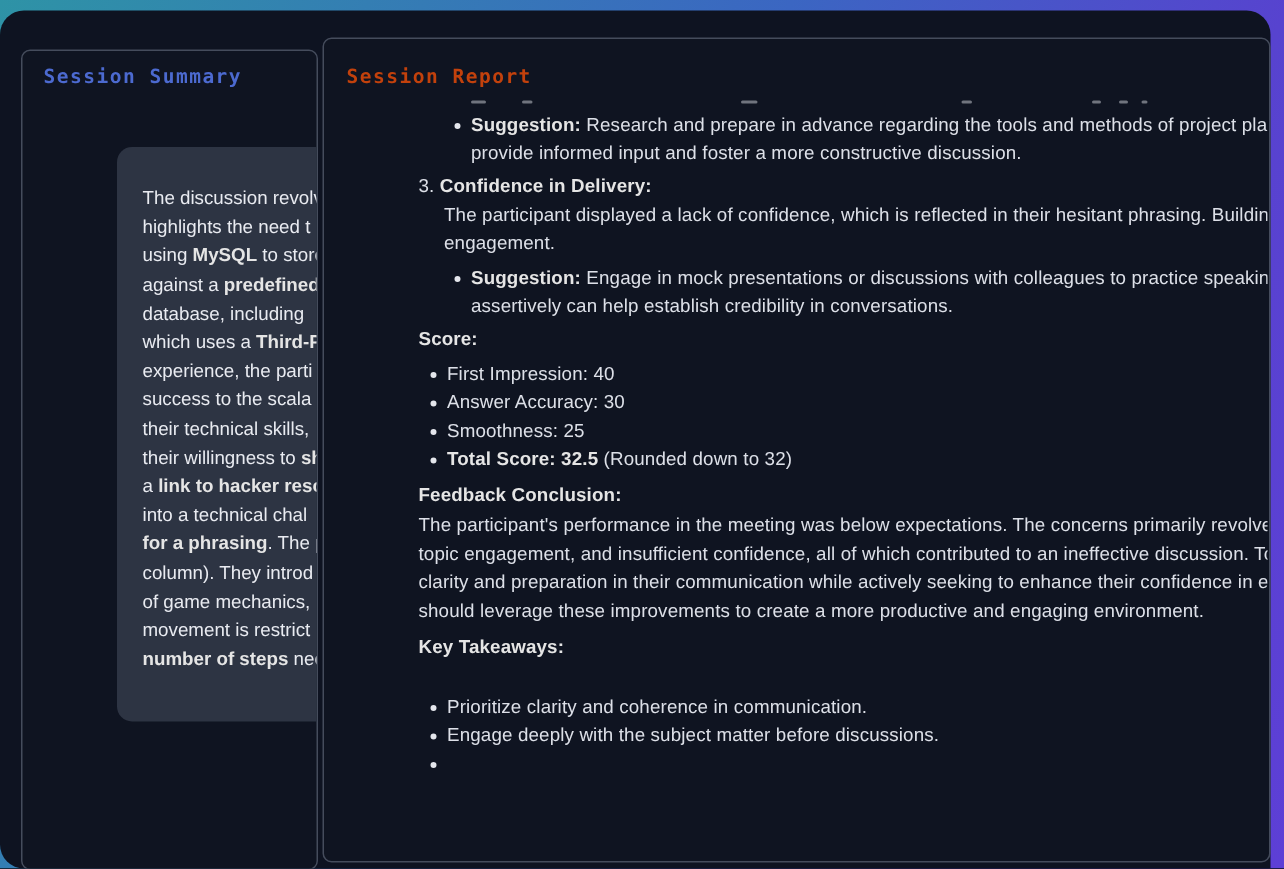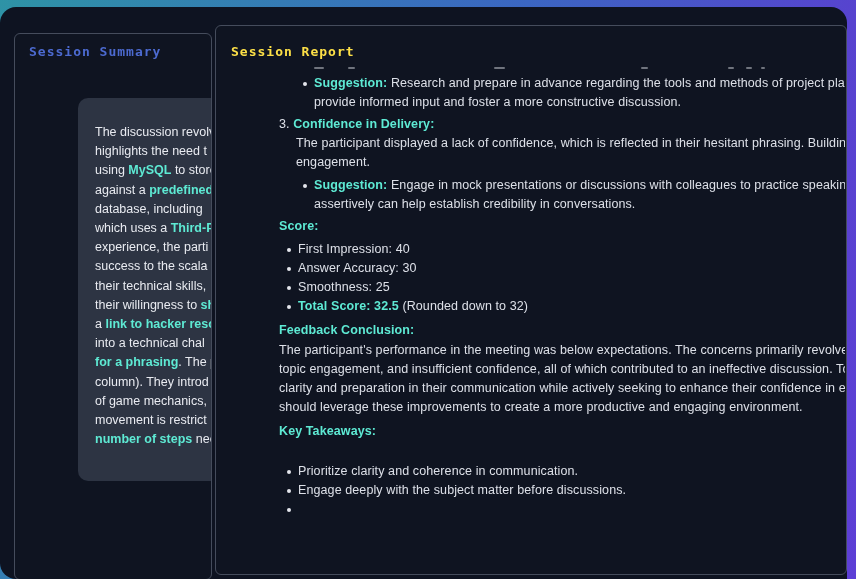--- a/index.html
+++ b/index.html
@@ -8,25 +8,25 @@
   .frame{position:absolute;inset:0;
        background:linear-gradient(113deg,#2e93a6 0%,#3b66c2 48%,#5743cf 78%,#5d3fd6 100%);}
   .app{position:absolute;top:7px;right:9px;bottom:0;left:0;background:#0e1321;
        border-radius:16px 16px 0 16px;}
   .panel{position:absolute;background:#0f1421;border:1px solid #454c5c;box-sizing:border-box;}
   .panel.summary{left:14px;top:26px;width:198px;height:547px;border-radius:6px;overflow:hidden;}
   .panel.report{left:215px;top:18px;width:632px;height:550px;border-radius:6px;overflow:hidden;}
   .ptitle{position:absolute;margin:0;font-family:"DejaVu Sans Mono", monospace;font-weight:700;
        font-size:13px;letter-spacing:1px;white-space:nowrap;}
   .summary .ptitle{left:14px;top:10px;color:#4c6ad0;}
-  .report .ptitle{left:15px;top:18px;color:#fde047;}
+  .report .ptitle{left:15px;top:18px;color:#c2410c;}
   .card{position:absolute;left:63px;top:64px;width:260px;height:383px;background:#2d3443;
        border-radius:10px;padding:25px 0 0 17px;box-sizing:border-box;}
   .card .ln{white-space:nowrap;font-size:12.5px;line-height:19.2px;color:#e9ebf1;letter-spacing:0;}
-  .hl{color:#5eead4;font-weight:700;}
+  .hl{color:#e5e5e5;font-weight:700;}
   .rcontent{position:absolute;left:0;top:34px;right:1px;bottom:1px;overflow:hidden;
        font-size:12.5px;letter-spacing:0.1px;color:#dde0e8;}
   .ln{white-space:nowrap;line-height:19px;position:relative;}
   .iA{padding-left:63px;}
   .iB{padding-left:80px;}
   .iC{padding-left:98px;}
   .iS{padding-left:82px;}
   .blt{position:absolute;width:4px;height:4px;border-radius:50%;background:#e4e6ec;top:8px;}
   .iC .blt{left:87px;}
   .iS .blt{left:71px;}

